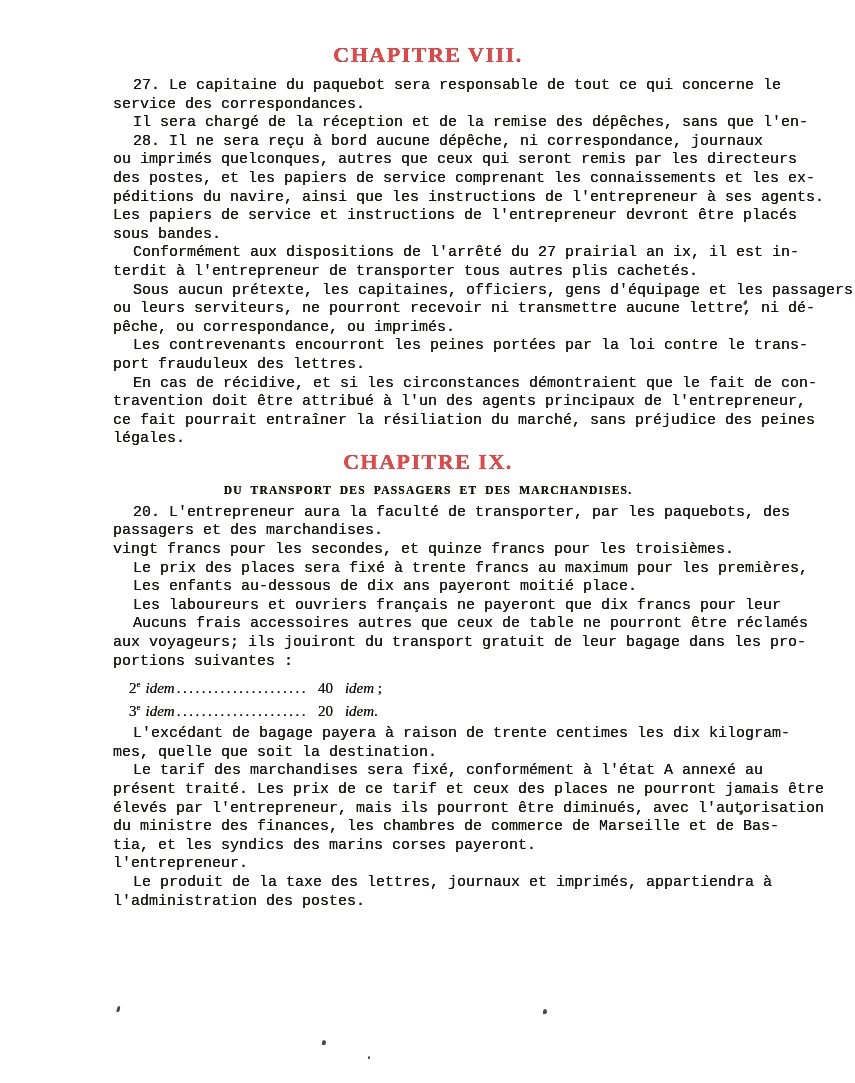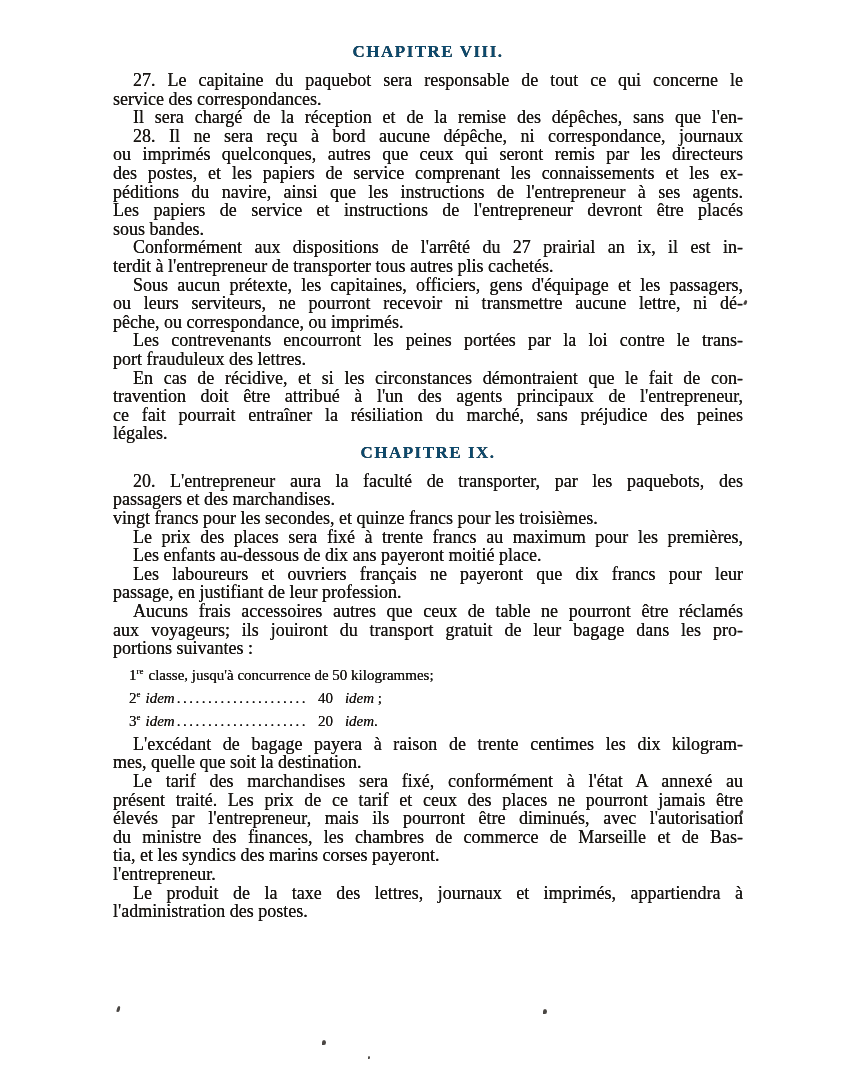--- a/index.html
+++ b/index.html
@@ -17,42 +17,43 @@
   }
   .column {
     position: absolute;
     left: 113px;
     top: 0;
     width: 630px;
     padding-top: 42px;
   }
   .chapter-heading {
     margin: 0 0 9px 0;
-    font-size: 17px;
+    font-size: 22px;
     font-weight: bold;
     text-align: center;
     letter-spacing: 1.5px;
-    color: #0c4a6e;
+    color: #ef4444;
     text-shadow: 0 0 0.6px #141210;
   }
   .chapter-heading.ch9 { }
   .chapter-subheading {
     margin: 0 0 8px 0;
     font-size: 11.5px;
     font-weight: bold;
     text-align: center;
     letter-spacing: 1.2px;
     word-spacing: 4px;
     color: #17140f;
     text-shadow: 0 0 0.5px #17140f;
   }
   .body-block {
-    font-size: 18px;
+    font-size: 15px;
     line-height: 18.6px;
     text-shadow: 0 0 0.55px #181512;
+    font-family: Liberation Mono, monospace;
   }
   .line {
     text-align: justify;
     text-align-last: justify;
     white-space: nowrap;
   }
   .line.last { text-align-last: left; white-space: normal; }
   .line.indent { text-indent: 20px; }
   .allowance-list {
     margin: 4px 0 4px 16px;
@@ -95,37 +96,34 @@
         <div class="line last">pêche, ou correspondance, ou imprimés.</div>
         <div class="line indent">Les contrevenants encourront les peines portées par la loi contre le trans-</div>
         <div class="line last">port frauduleux des lettres.</div>
         <div class="line indent">En cas de récidive, et si les circonstances démontraient que le fait de con-</div>
         <div class="line">travention doit être attribué à l'un des agents principaux de l'entrepreneur,</div>
         <div class="line">ce fait pourrait entraîner la résiliation du marché, sans préjudice des peines</div>
         <div class="line last">légales.</div>
       </div>
 
     <h1 class="chapter-heading ch9">CHAPITRE IX.</h1>
+    <h2 class="chapter-subheading">DU TRANSPORT DES PASSAGERS ET DES MARCHANDISES.</h2>
     <div class="body-block">
         <div class="line indent">20. L'entrepreneur aura la faculté de transporter, par les paquebots, des</div>
         <div class="line last">passagers et des marchandises.</div>
         <div class="line last">vingt francs pour les secondes, et quinze francs pour les troisièmes.</div>
         <div class="line indent">Le prix des places sera fixé à trente francs au maximum pour les premières,</div>
         <div class="line indent last">Les enfants au-dessous de dix ans payeront moitié place.</div>
         <div class="line indent">Les laboureurs et ouvriers français ne payeront que dix francs pour leur</div>
-        <div class="line last">passage, en justifiant de leur profession.</div>
         <div class="line indent">Aucuns frais accessoires autres que ceux de table ne pourront être réclamés</div>
         <div class="line">aux voyageurs; ils jouiront du transport gratuit de leur bagage dans les pro-</div>
         <div class="line last">portions suivantes :</div>
       </div>
 
     <div class="allowance-list">
-      <div class="lrow">
-        <span><span>1</span><sup>re</sup></span><span class="lead">classe, jusqu'à concurrence de 50 kilogrammes;</span>
-      </div>
       <div class="lrow">
         <span><span>2</span><sup>e</sup></span><i class="lead">idem</i><span class="dots">.....................</span><span class="lval">40</span><i>idem</i><span> ;</span>
       </div>
       <div class="lrow">
         <span><span>3</span><sup>e</sup></span><i class="lead">idem</i><span class="dots">.....................</span><span class="lval">20</span><i>idem</i><span>.</span>
       </div>
     </div>
 
     <div class="body-block">
         <div class="line indent">L'excédant de bagage payera à raison de trente centimes les dix kilogram-</div>

